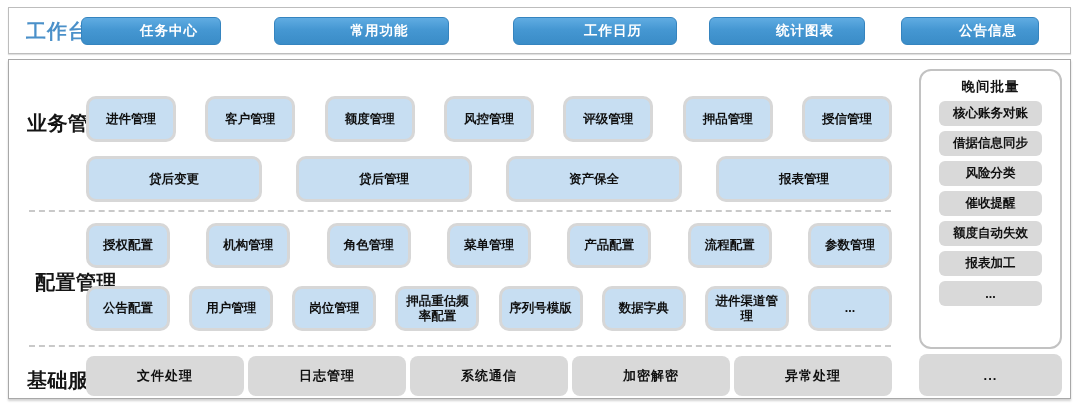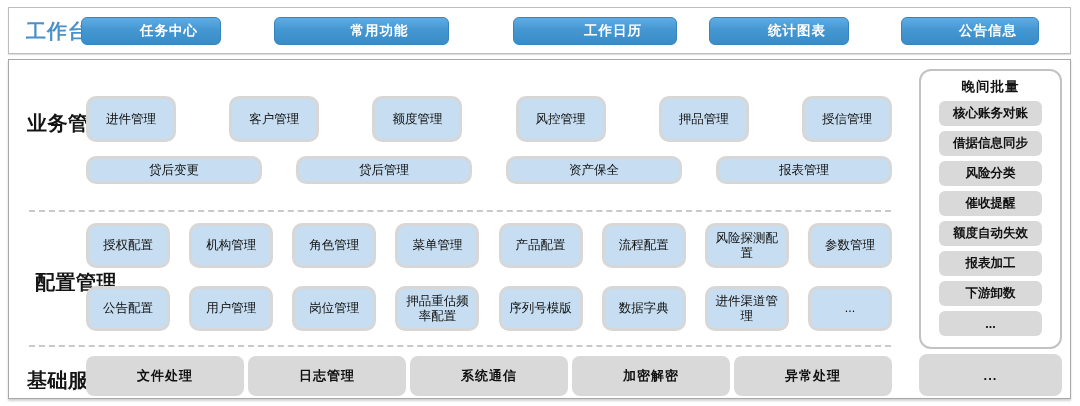--- a/index.html
+++ b/index.html
@@ -53,38 +53,38 @@
   .row {
     position: absolute; left: 77px; width: 806px;
     display: flex; justify-content: space-between;
   }
   .blue-box {
     background: #c7def2;
     border: 3px solid #d7d7d7;
     border-radius: 10px;
     display: flex; align-items: center; justify-content: center;
     text-align: center;
-    font-size: 12.5px; font-weight: normal; color: #101010;
+    font-size: 12.5px; font-weight: bold; color: #101010;
     line-height: 1.2; padding: 6px 5px;
   }
   .gray-box {
     background: #d9d9d9;
     border-radius: 8px;
     display: flex; align-items: center; justify-content: center;
     font-size: 13px; font-weight: bold; color: #101010;
     letter-spacing: 1px;
   }
   .dash {
     position: absolute; left: 20px; width: 862px; height: 0;
     border-top: 2px dashed #c9c9c9;
   }
 
   
   .row-biz1 { top: 36px;  height: 46px; }  .row-biz1 .blue-box { width: 90px; }
-  .row-biz2 { top: 96px;  height: 28px; }  .row-biz2 .blue-box { width: 176px; }
+  .row-biz2 { top: 96px;  height: 46px; }  .row-biz2 .blue-box { width: 176px; }
   .row-cfg1 { top: 163px; height: 45px; }  .row-cfg1 .blue-box { width: 84px; }
   .row-cfg2 { top: 226px; height: 45px; }  .row-cfg2 .blue-box { width: 84px; }
   .row-base { top: 296px; height: 40px; }  .row-base .gray-box { width: 158px; }
   .dash-1 { top: 150px; }
   .dash-2 { top: 285px; }
   .lbl-biz  { top: 50px; }
   .lbl-cfg  { top: 209px; margin-left: 8px; }
   .lbl-base { top: 307px; }
 
   
@@ -112,56 +112,56 @@
   }
 </style>
 </head>
 <body>
 
 <div class="topbar">
   <span class="wb-label">工作台</span>
   <div class="top-btn" style="left:72px;  width:140px;">任务中心</div>
   <div class="top-btn" style="left:265px; width:175px;font-family:Liberation Serif, serif;">常用功能</div>
   <div class="top-btn" style="left:504px; width:164px;">工作日历</div>
-  <div class="top-btn" style="left:700px; width:140px;">统计图表</div>
+  <div class="top-btn" style="left:700px; width:156px;">统计图表</div>
   <div class="top-btn" style="left:892px; width:138px;">公告信息</div>
 </div>
 
 <div class="main">
 
   <span class="section-label lbl-biz">业务管理</span>
   <span class="section-label lbl-cfg">配置管理</span>
   <span class="section-label lbl-base">基础服务</span>
 
   <div class="row row-biz1">
     <div class="blue-box">进件管理</div>
     <div class="blue-box">客户管理</div>
     <div class="blue-box">额度管理</div>
     <div class="blue-box">风控管理</div>
+    <div class="blue-box">评级管理</div>
     <div class="blue-box">押品管理</div>
     <div class="blue-box">授信管理</div>
   </div>
 
   <div class="row row-biz2">
     <div class="blue-box">贷后变更</div>
     <div class="blue-box">贷后管理</div>
     <div class="blue-box">资产保全</div>
     <div class="blue-box">报表管理</div>
   </div>
 
   <div class="dash dash-1"></div>
 
   <div class="row row-cfg1">
     <div class="blue-box">授权配置</div>
     <div class="blue-box">机构管理</div>
     <div class="blue-box">角色管理</div>
     <div class="blue-box">菜单管理</div>
     <div class="blue-box">产品配置</div>
     <div class="blue-box">流程配置</div>
-    <div class="blue-box">风险探测配置</div>
     <div class="blue-box">参数管理</div>
   </div>
 
   <div class="row row-cfg2">
     <div class="blue-box">公告配置</div>
     <div class="blue-box">用户管理</div>
     <div class="blue-box">岗位管理</div>
     <div class="blue-box">押品重估频率配置</div>
     <div class="blue-box">序列号模版</div>
     <div class="blue-box">数据字典</div>
@@ -180,19 +180,18 @@
   </div>
 
   <div class="night">
     <div class="night-title">晚间批量</div>
     <div class="night-item">核心账务对账</div>
     <div class="night-item">借据信息同步</div>
     <div class="night-item">风险分类</div>
     <div class="night-item">催收提醒</div>
     <div class="night-item">额度自动失效</div>
     <div class="night-item">报表加工</div>
-    <div class="night-item">下游卸数</div>
     <div class="night-item">...</div>
   </div>
 
   <div class="gray-box more-box">...</div>
 
 </div>
 
 </body></html>

